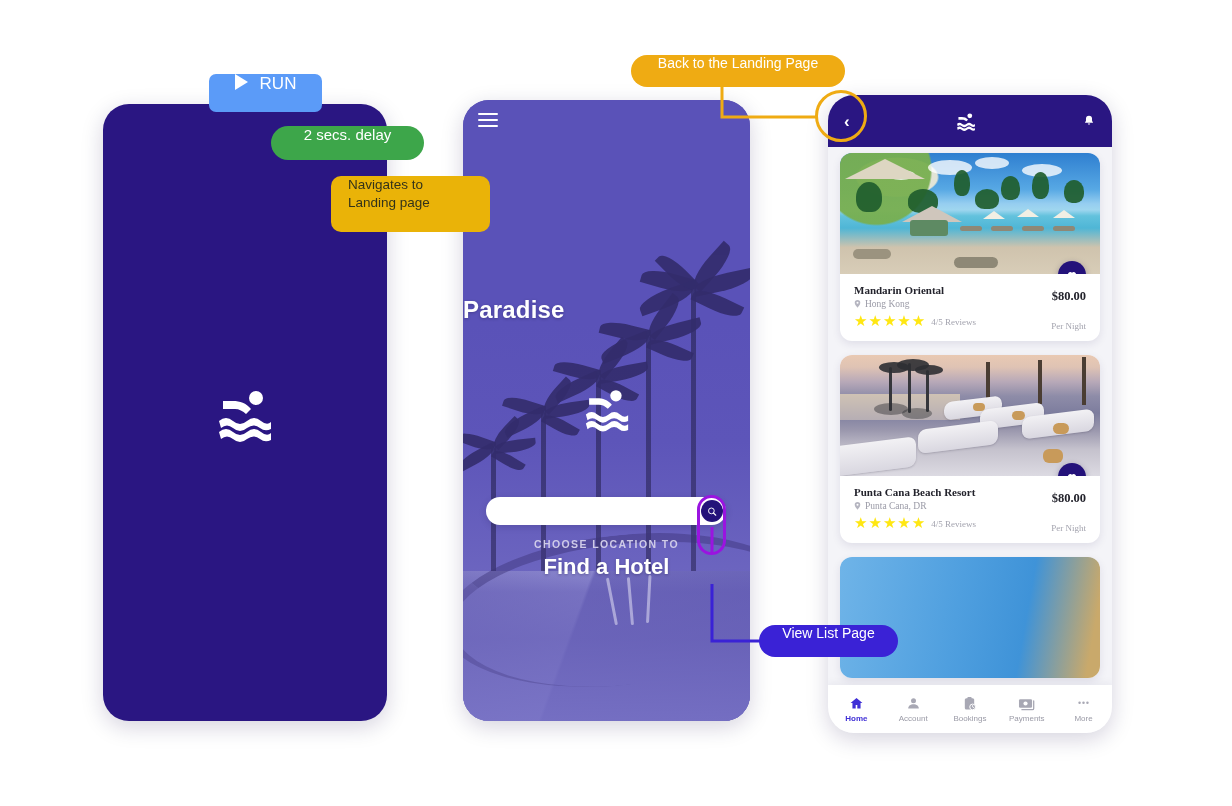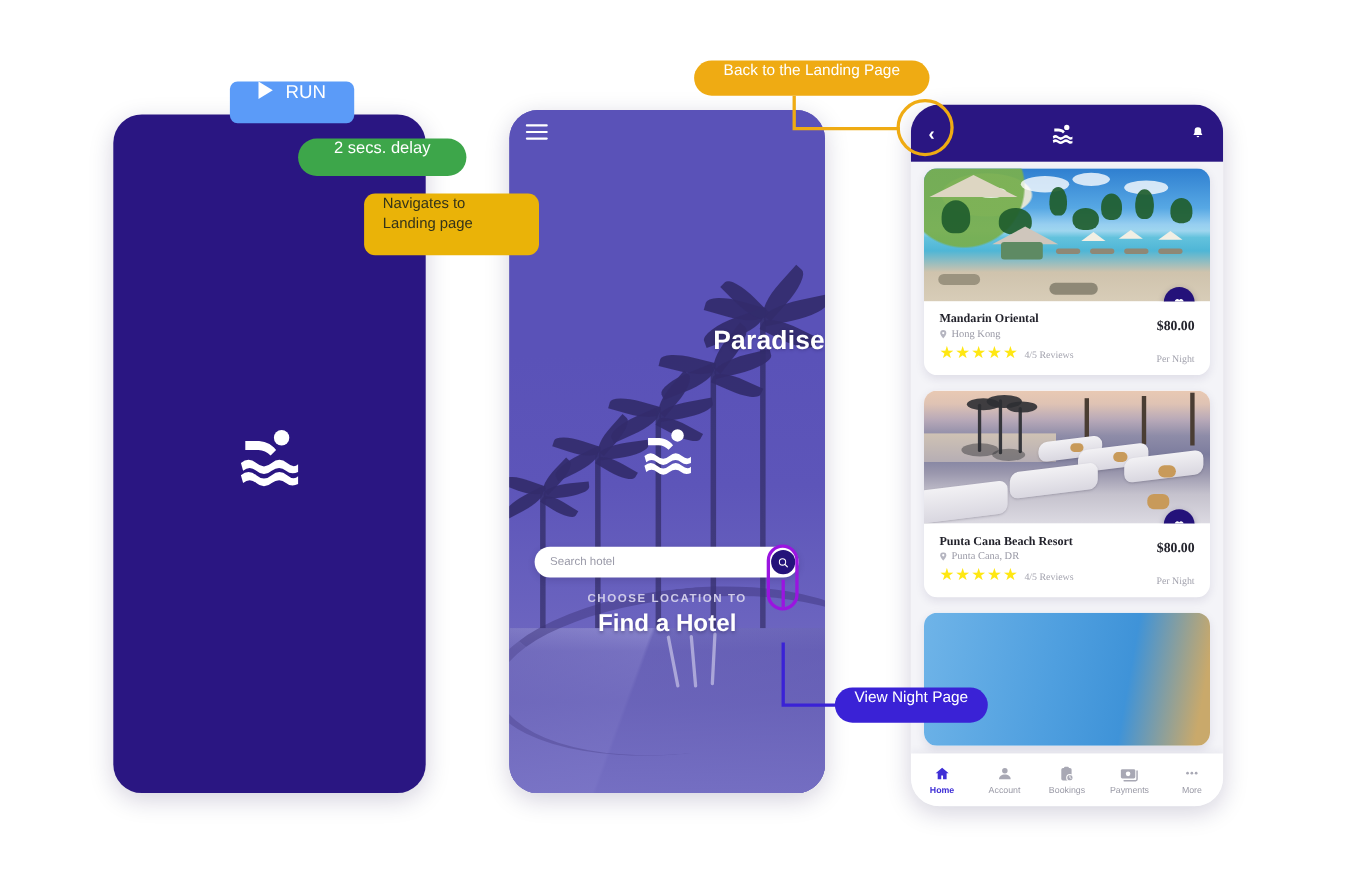--- a/index.html
+++ b/index.html
@@ -79,21 +79,21 @@
   }
 
   .landing-content { position:absolute; inset:0; }
   .hamburger {
     position:absolute; left:15px; top:13px; width:20px; height:14px;
     display:flex; flex-direction:column; justify-content:space-between;
     cursor:pointer;
   }
   .hamburger i { display:block; height:2px; background:#fff; border-radius:1px; }
   .brandname {
-    position:absolute; left:0; right:0; top:196px; text-align:right;
+    position:absolute; left:0; right:0; top:196px; text-align:left;
     color:#fff; font-size:24px; font-weight:bold; letter-spacing:.2px;
     text-shadow:0 1px 3px rgba(30,20,70,.35);
   }
   .mid-logo {
     position:absolute; left:50%; top:282px; transform:translateX(-50%);
     width:52px; height:52px;
   }
   .eyebrow {
     position:absolute; left:0; right:0; top:438px; text-align:center;
     color:#cfcbe8; font-size:10.5px; letter-spacing:1.4px; font-weight:bold;
@@ -374,21 +374,20 @@
         <circle cx="43" cy="17" r="7" fill="#fff"></circle>
         <path d="M10 20 L10 28 L22 28 C26 28 30 30 33 33 L38 28 C33 22 27 20 20 20 Z" fill="#fff"></path>
         <path d="M6 40 q7 -6 14 0 q7 6 14 0 q7 -6 14 0 q6 5 10 1 l0 7 q-6 3 -11 -1 q-6 -5 -13 0 q-7 6 -14 0 q-6 -5 -12 0 Z" fill="#fff"></path>
         <path d="M6 51 q7 -6 14 0 q7 6 14 0 q7 -6 14 0 q6 5 10 1 l0 7 q-6 3 -11 -1 q-6 -5 -13 0 q-7 6 -14 0 q-6 -5 -12 0 Z" fill="#fff"></path>
       </svg>
 
       <div class="eyebrow">CHOOSE LOCATION TO</div>
       <div class="headline">Find a Hotel</div>
 
       <div class="searchbar">
-        <input type="text" placeholder="Search hotel" style="">
         <button class="search-btn">
           <svg width="11" height="11" viewBox="0 0 16 16">
             <circle cx="7" cy="7" r="4.6" fill="none" stroke="#fff" stroke-width="1.5"></circle>
             <line x1="10.4" y1="10.4" x2="14" y2="14" stroke="#fff" stroke-width="1.7" stroke-linecap="round"></line>
           </svg>
         </button>
       </div>
     </div>
   </div>
 
@@ -588,16 +587,16 @@
     <span>Navigates to</span>
     <span>Landing page</span>
   </div>
 
   <div class="pill" id="pill-back">
     <span>Back to the Landing Page</span>
   </div>
 
 
   <div class="pill" id="pill-view">
-    <span>View Night Page</span>
+    <span>View List Page</span>
   </div>
 
 </div>
 
 </body></html>

